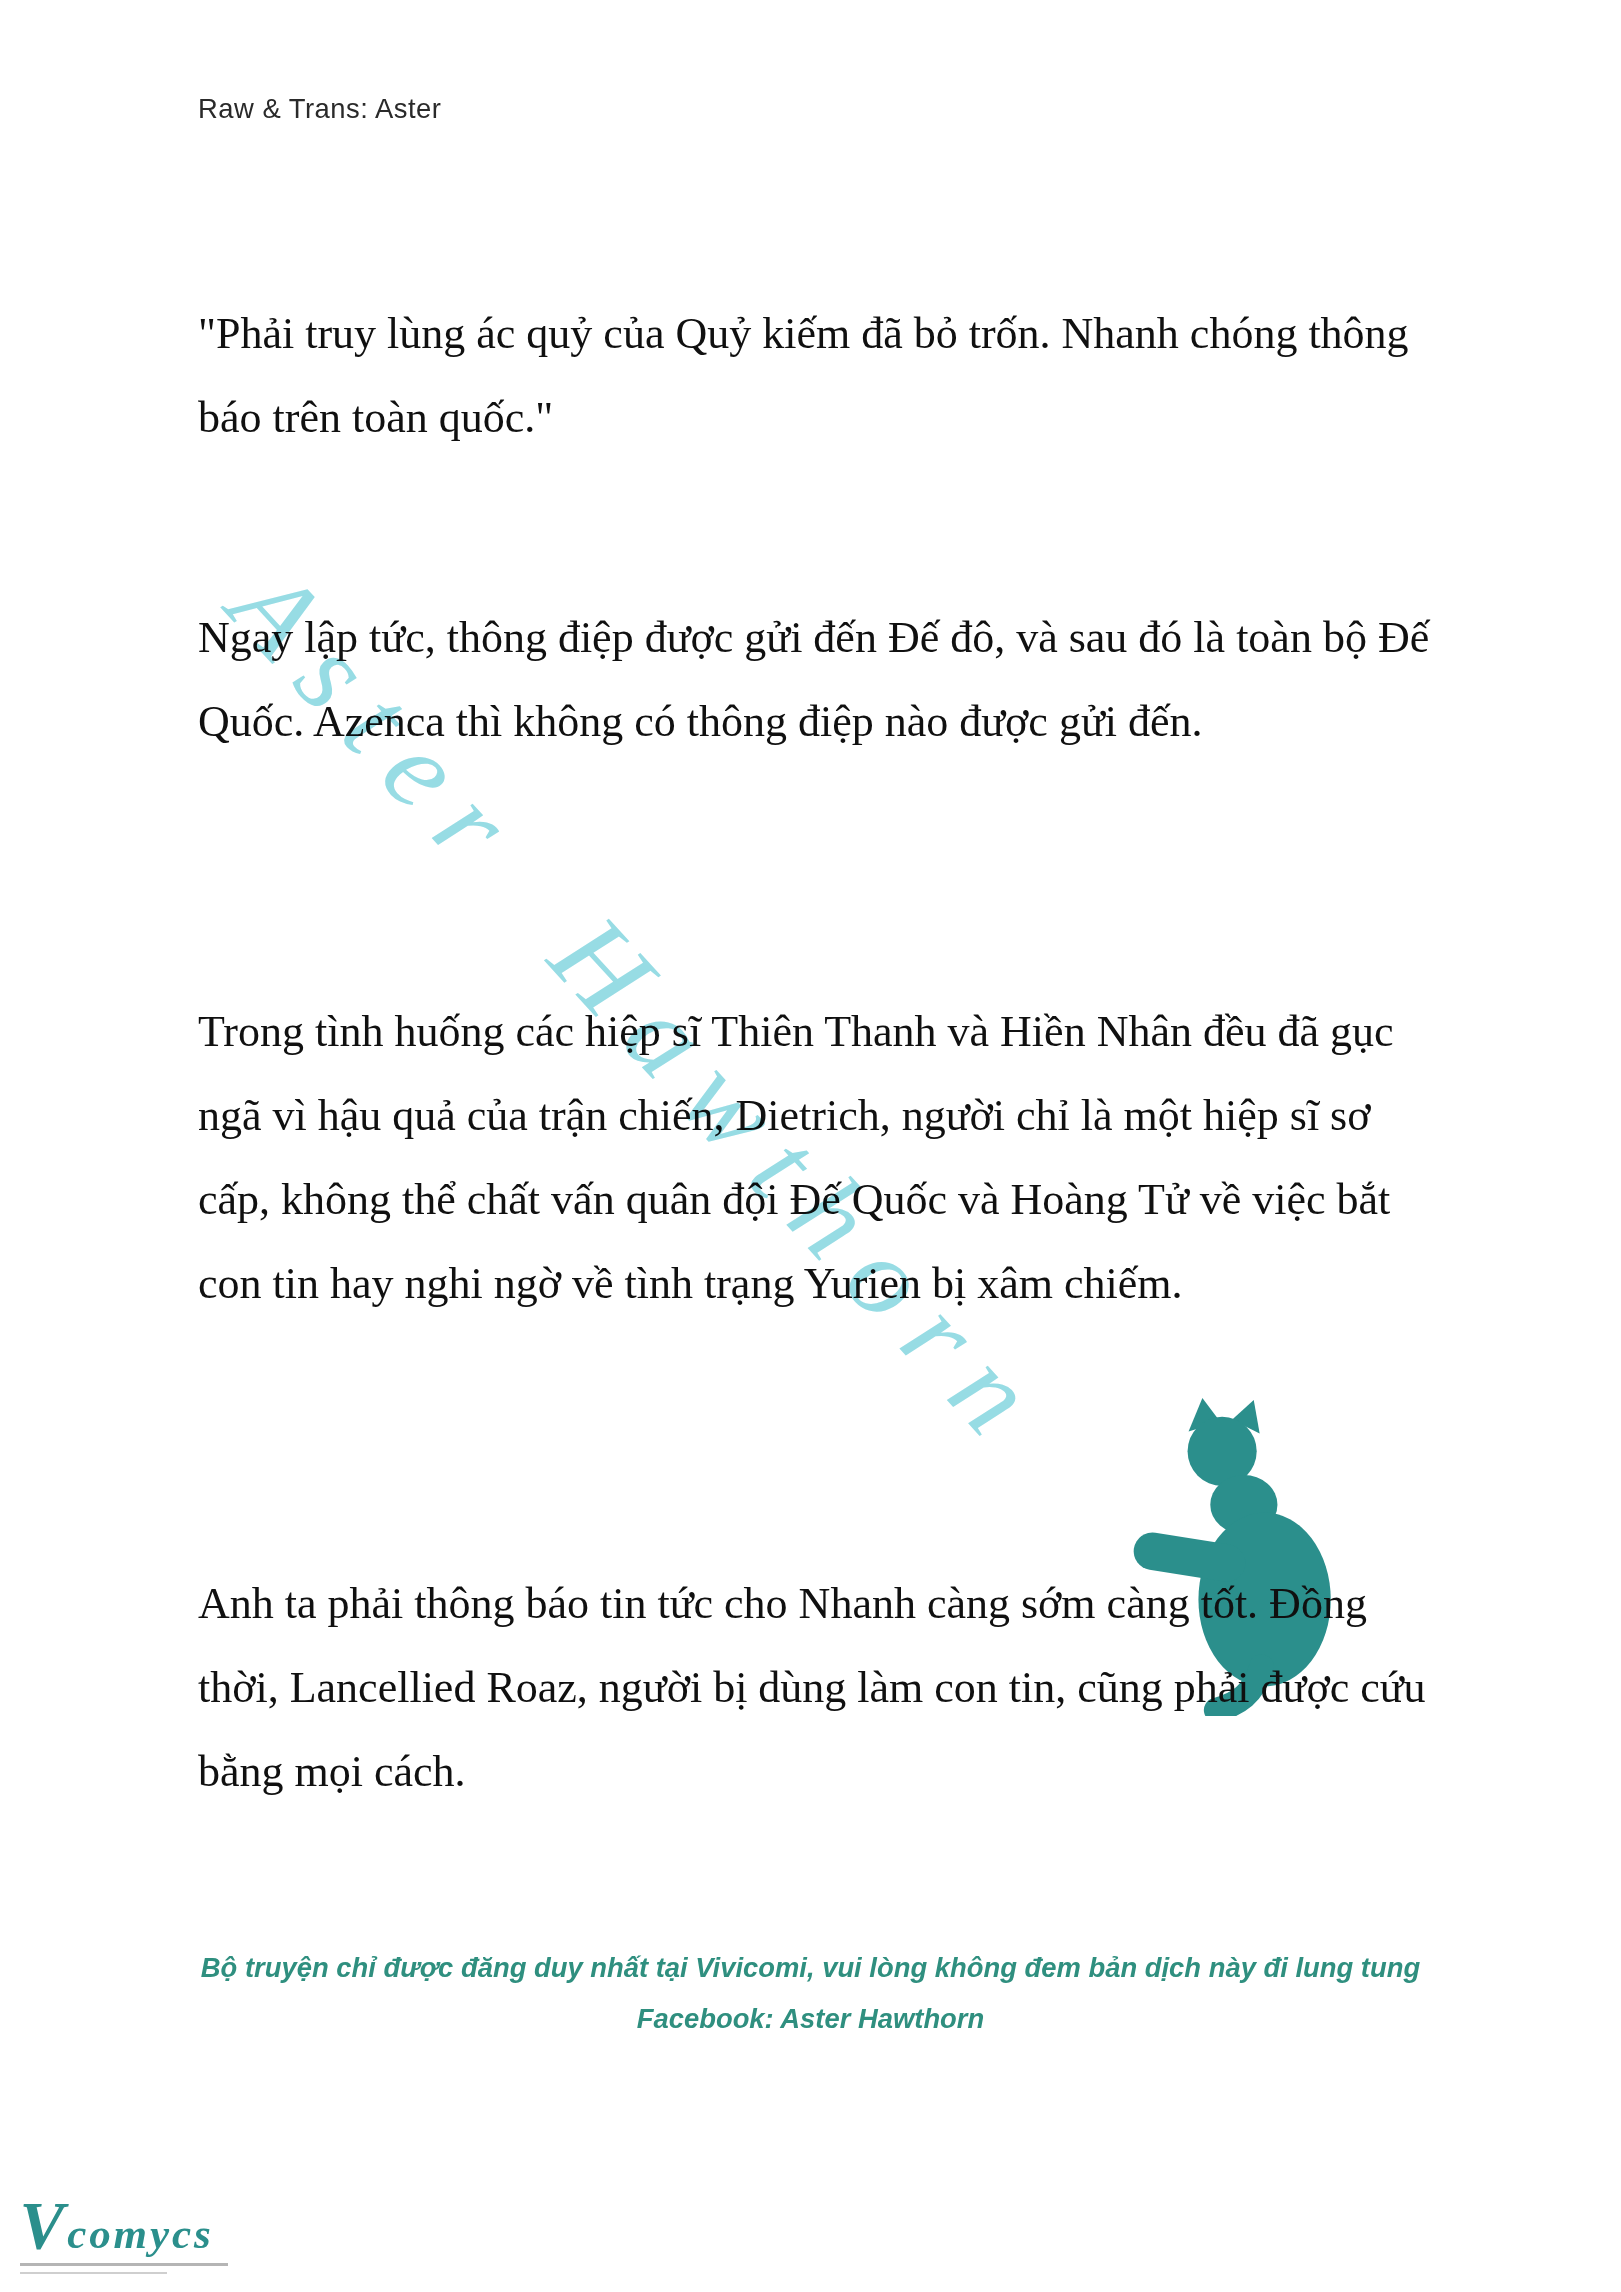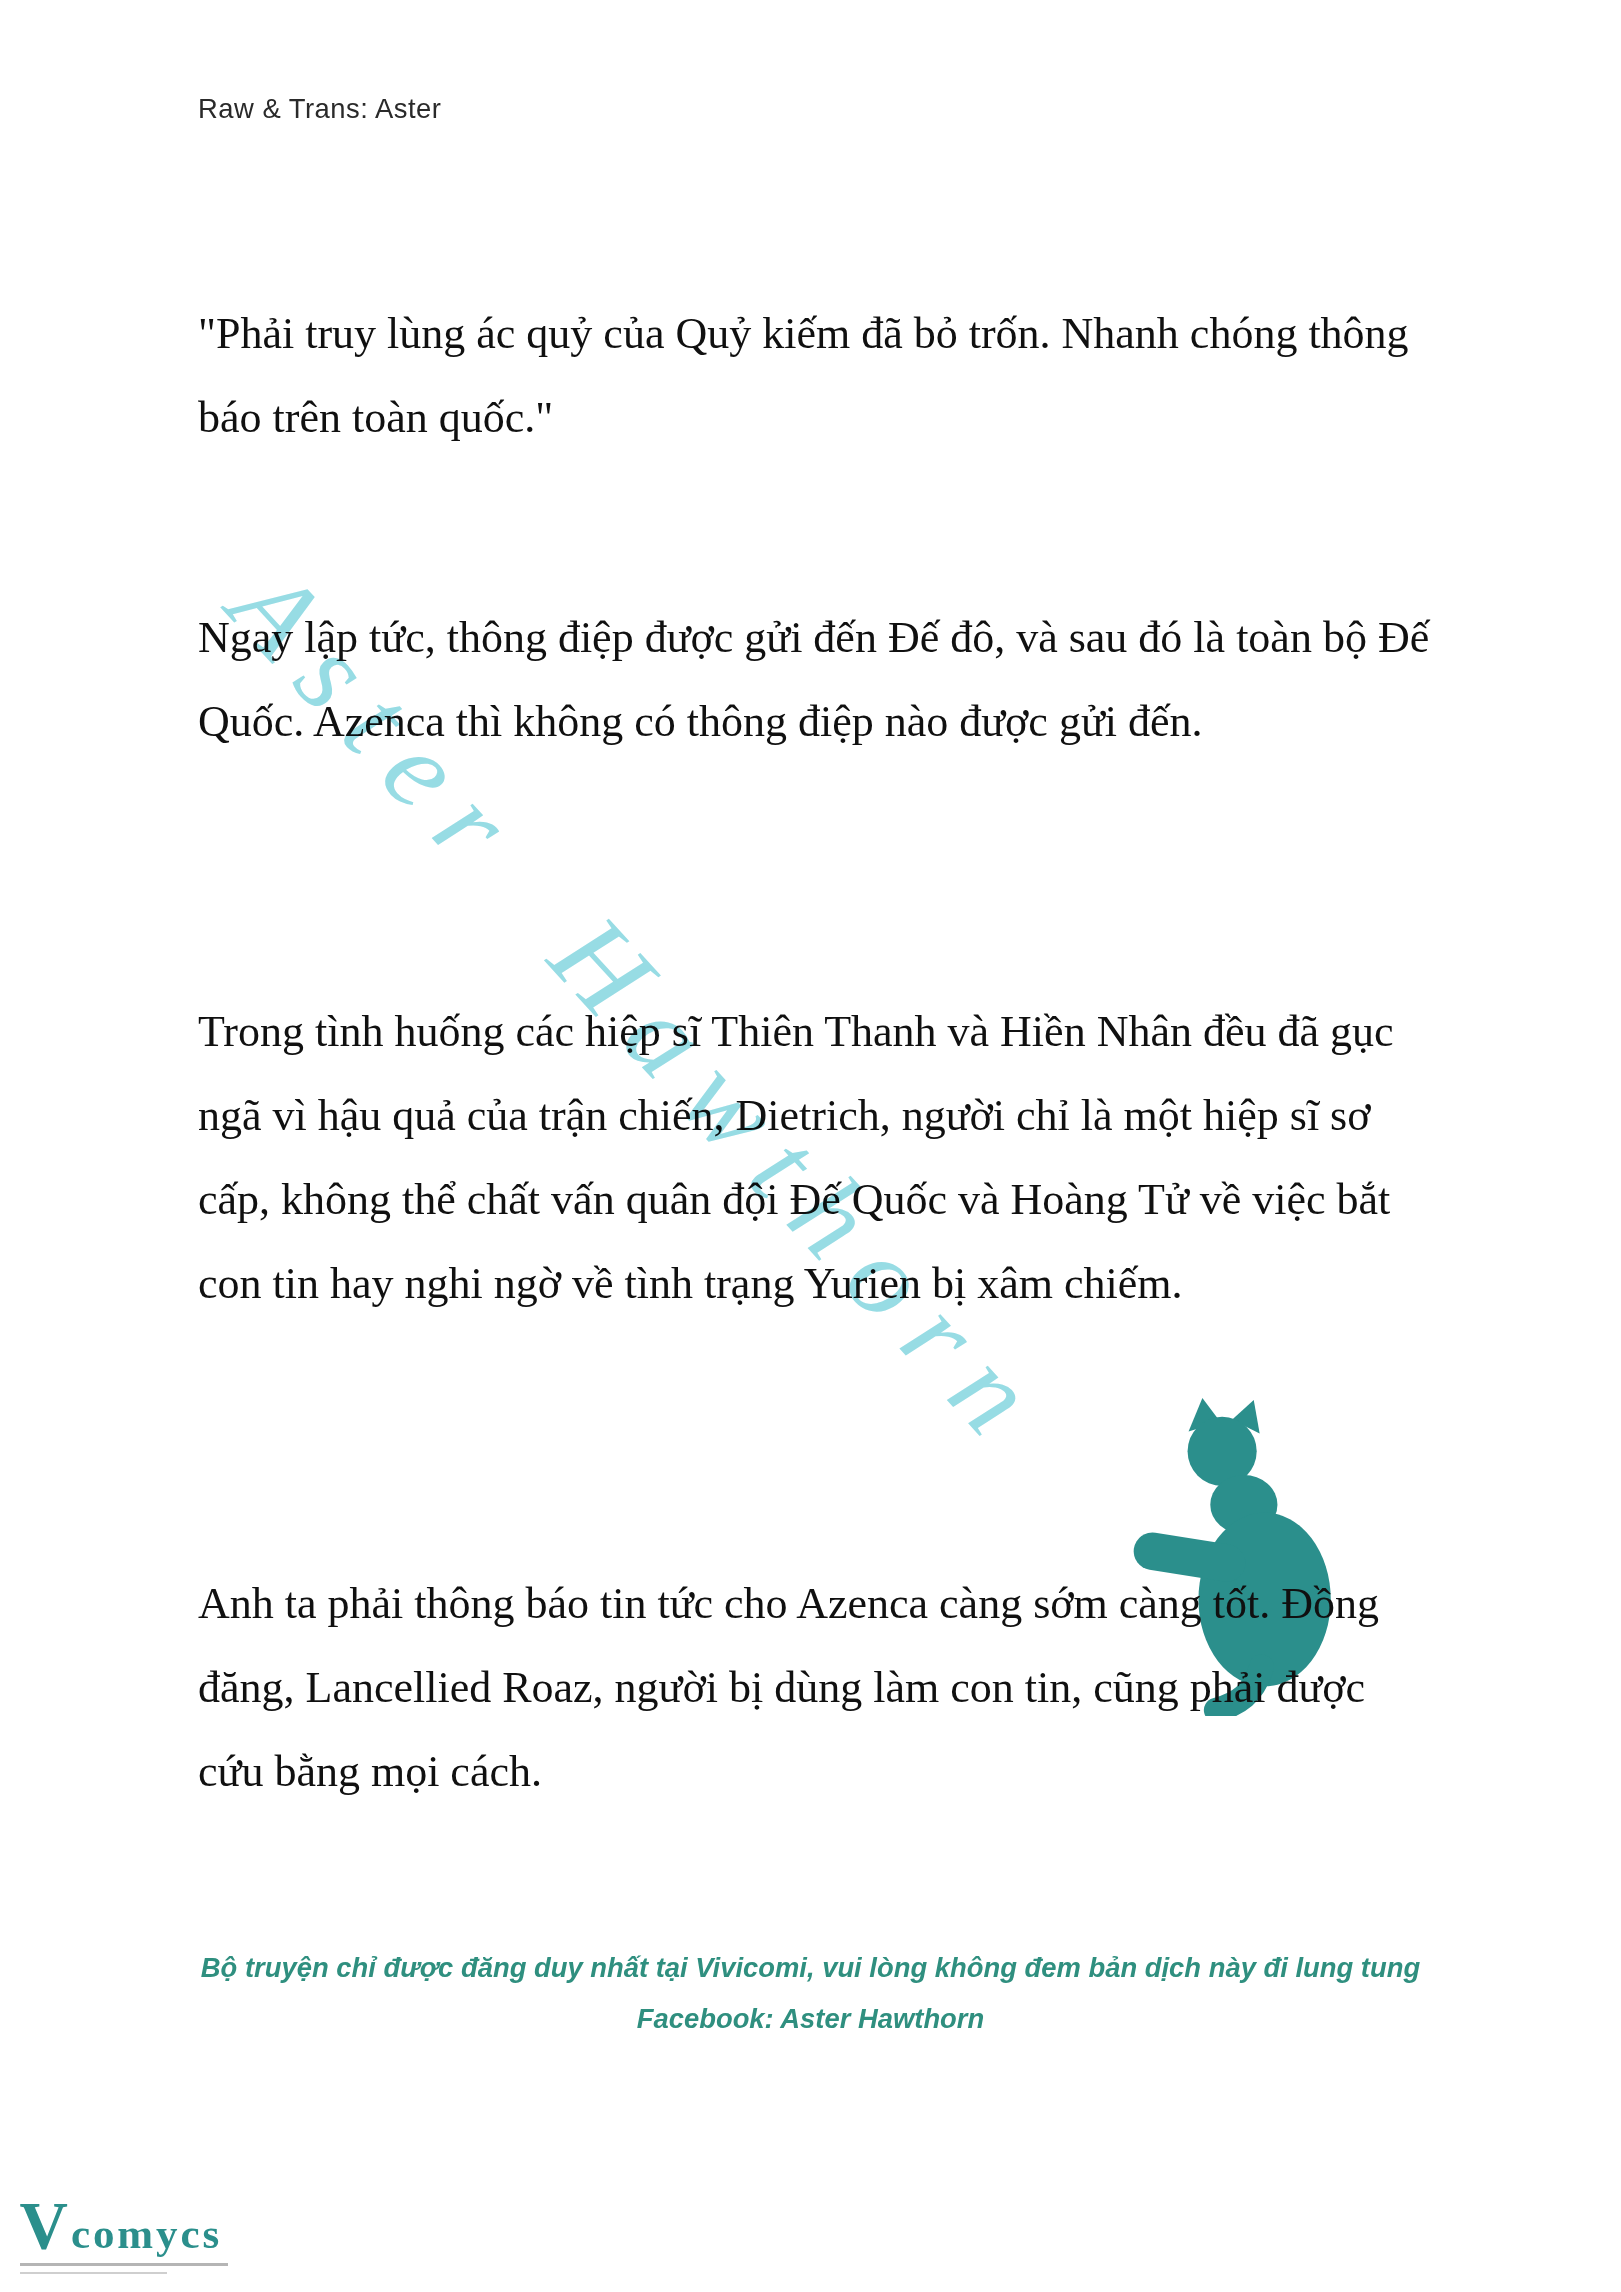--- a/index.html
+++ b/index.html
@@ -79,20 +79,21 @@
   }
   .logo {
     position: absolute;
     left: 19.6px;
     top: 2192px;
     z-index: 2;
     color: var(--accent-teal, #2b8f8c);
   }
   .logo-text {
     font-family: "Liberation Serif", serif;
+    font-style: italic;
     font-weight: bold;
     font-size: 43px;
     letter-spacing: 2.9px;
     line-height: 1;
     display: inline-block;
   }
   .logo-text::first-letter {
     font-size: 67px;
   }
   .logo-line {
@@ -126,21 +127,21 @@
     </g>
     <path d="M130 272 C122 300 106 310 84 316" fill="none" stroke="currentColor" stroke-width="25" stroke-linecap="round"></path>
   </svg>
 
   <p class="para" style="top:292px">"Phải truy lùng ác quỷ của Quỷ kiếm đã bỏ trốn. Nhanh chóng thông báo trên toàn quốc."</p>
 
   <p class="para" style="top:990px">Trong tình huống các hiệp sĩ Thiên Thanh và Hiền Nhân đều đã gục ngã vì hậu quả của trận chiến, Dietrich, người chỉ là một hiệp sĩ sơ cấp, không thể chất vấn quân đội Đế Quốc và Hoàng Tử về việc bắt con tin hay nghi ngờ về tình trạng Yurien bị xâm chiếm.</p>
 
   <p class="para" style="top:596px">Ngay lập tức, thông điệp được gửi đến Đế đô, và sau đó là toàn bộ Đế Quốc. Azenca thì không có thông điệp nào được gửi đến.</p>
 
-  <p class="para" style="top:1562px">Anh ta phải thông báo tin tức cho Azenca càng sớm càng tốt. Đồng đăng, Lancellied Roaz, người bị dùng làm con tin, cũng phải được cứu bằng mọi cách.</p>
+  <p class="para" style="top:1562px">Anh ta phải thông báo tin tức cho Nhanh càng sớm càng tốt. Đồng thời, Lancellied Roaz, người bị dùng làm con tin, cũng phải được cứu bằng mọi cách.</p>
 
   <div class="watermark">Aster Hawthorn</div>
 
   <div class="footer">
     <div>Bộ truyện chỉ được đăng duy nhất tại Vivicomi, vui lòng không đem bản dịch này đi lung tung</div>
     <div>Facebook: Aster Hawthorn</div>
   </div>
 
   <div class="logo">
     <span class="logo-text">Vcomycs</span>

